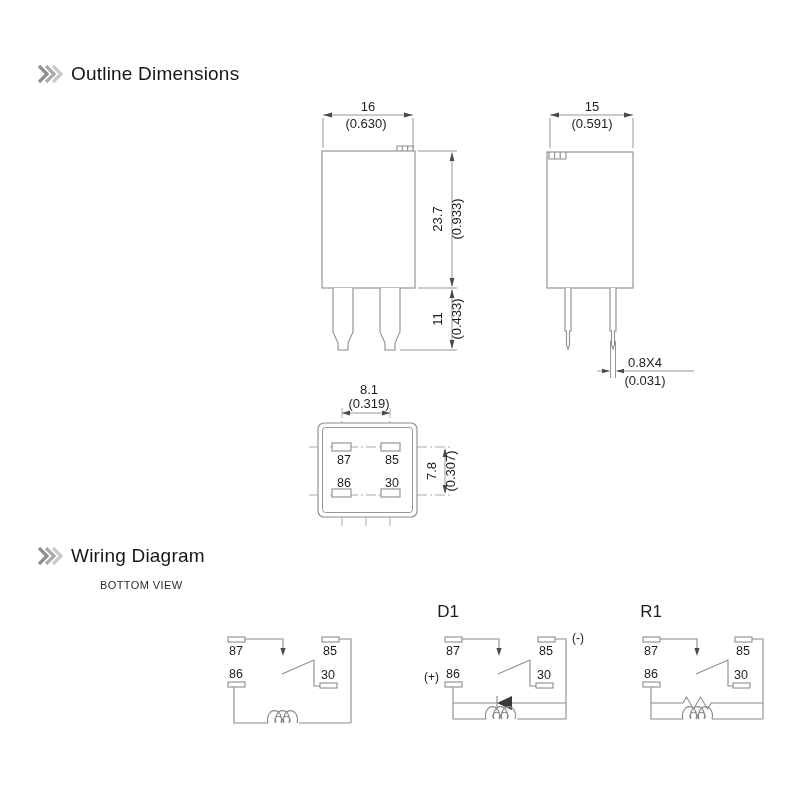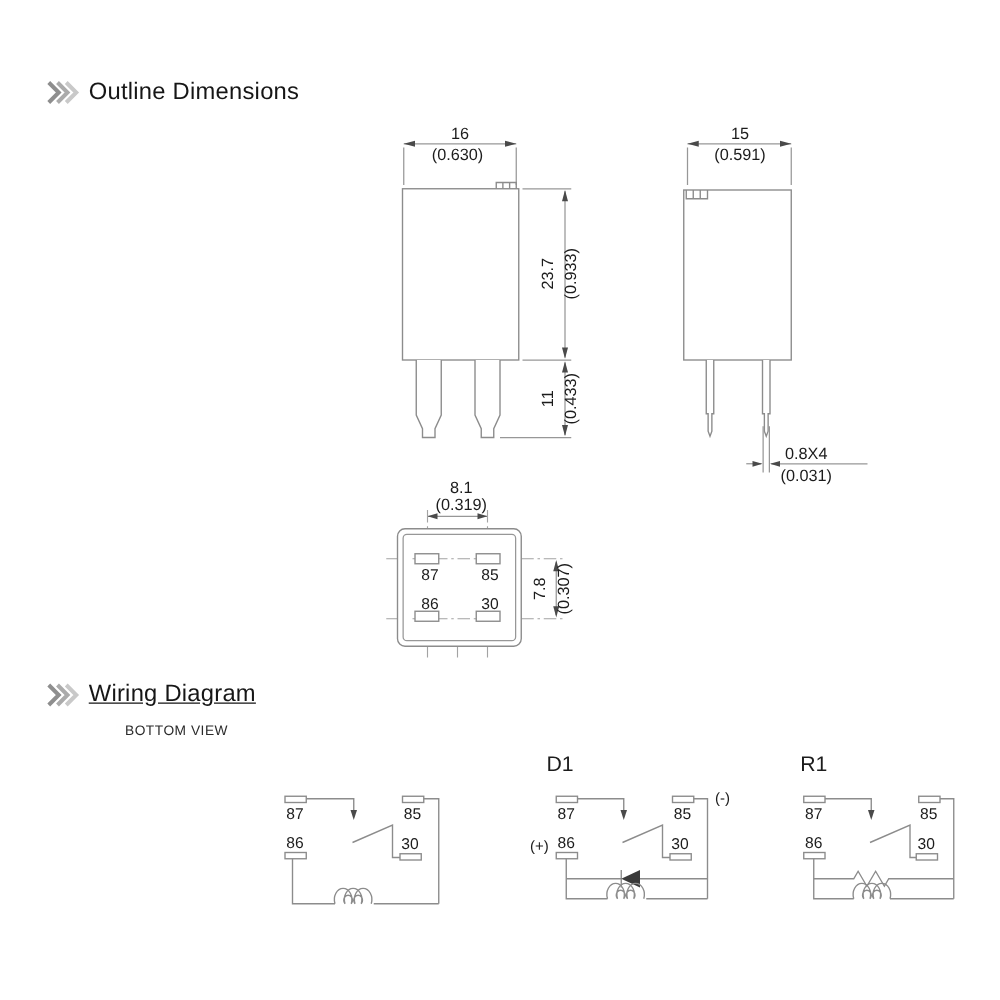--- a/index.html
+++ b/index.html
@@ -27,21 +27,21 @@
 
   <div class="section-header" style="left:36px;top:63px;">
     <svg width="28" height="22" viewBox="0 0 28 22" style="position:static">
       <path d="M3,3 L11,11 L3,19" stroke="#8e8e8e" stroke-width="3.2" fill="none"></path>
       <path d="M10,3 L18,11 L10,19" stroke="#ababab" stroke-width="3.2" fill="none"></path>
       <path d="M17,3 L25,11 L17,19" stroke="#c9c9c9" stroke-width="3.2" fill="none"></path>
     </svg>
     <span class="section-title">Outline Dimensions</span>
   </div>
 
-  <div class="section-header" style="left:36px;top:545px;text-decoration:underline;">
+  <div class="section-header" style="left:36px;top:545px;">
     <svg width="28" height="22" viewBox="0 0 28 22" style="position:static">
       <path d="M3,3 L11,11 L3,19" stroke="#8e8e8e" stroke-width="3.2" fill="none"></path>
       <path d="M10,3 L18,11 L10,19" stroke="#ababab" stroke-width="3.2" fill="none"></path>
       <path d="M17,3 L25,11 L17,19" stroke="#c9c9c9" stroke-width="3.2" fill="none"></path>
     </svg>
     <span class="section-title">Wiring Diagram</span>
   </div>
   <div class="sub-label" style="left:68px;top:579px;margin-left:32px;">BOTTOM VIEW</div>
 
   <svg width="800" height="800" viewBox="0 0 800 800">

